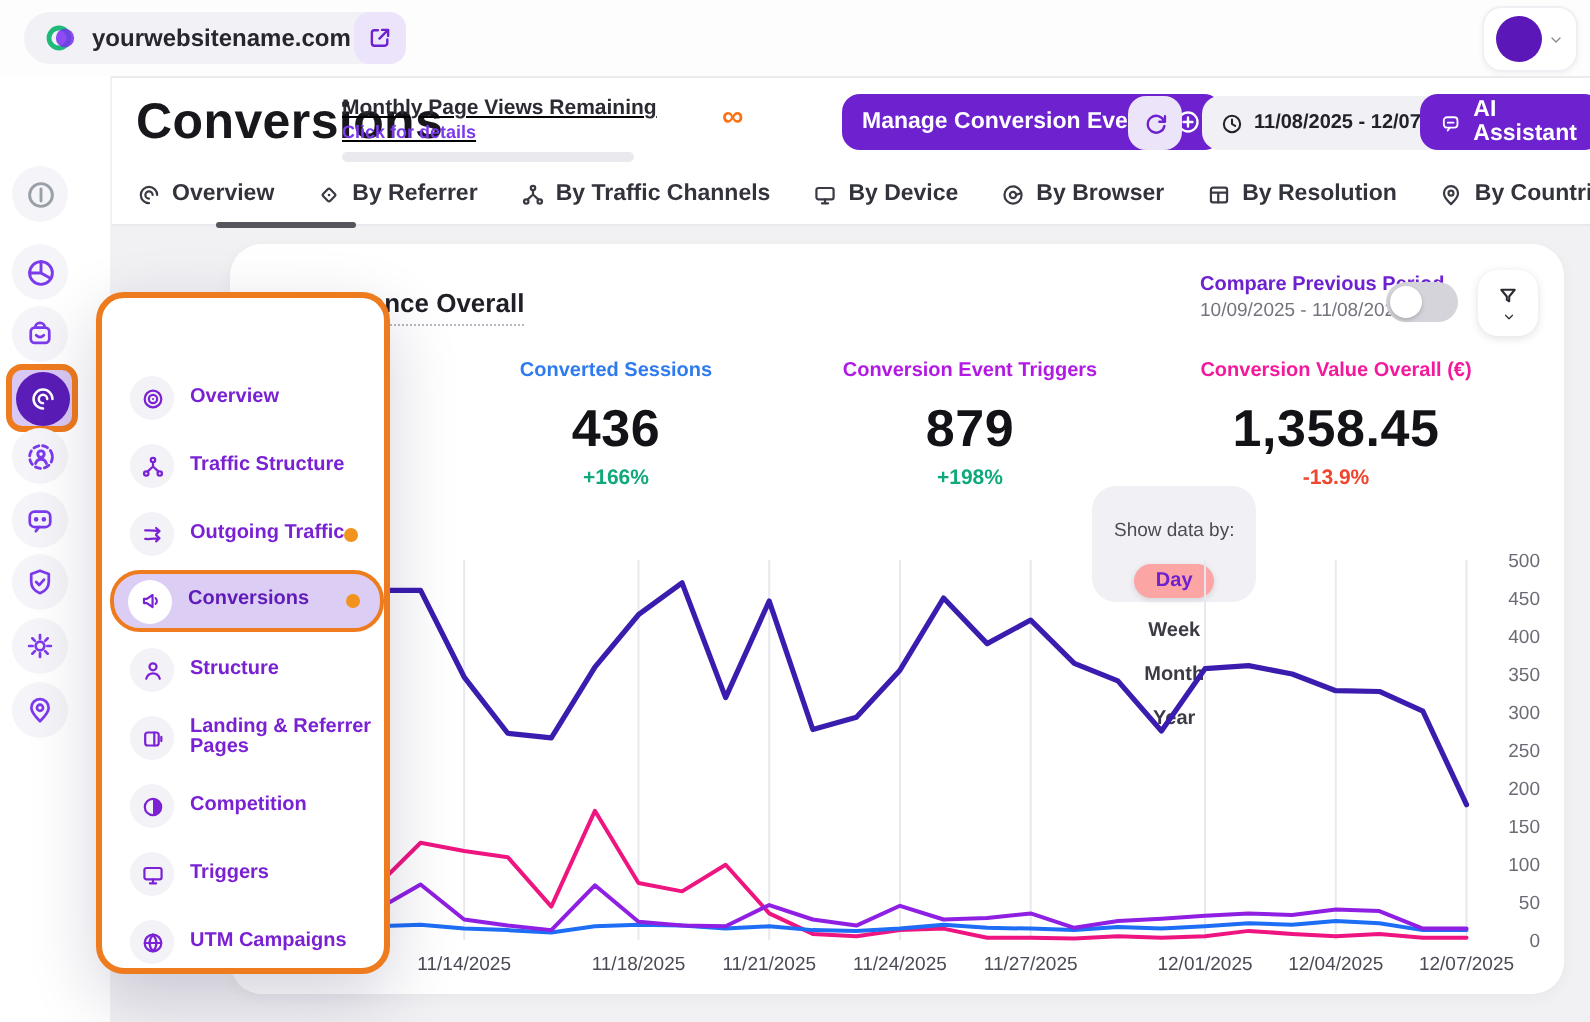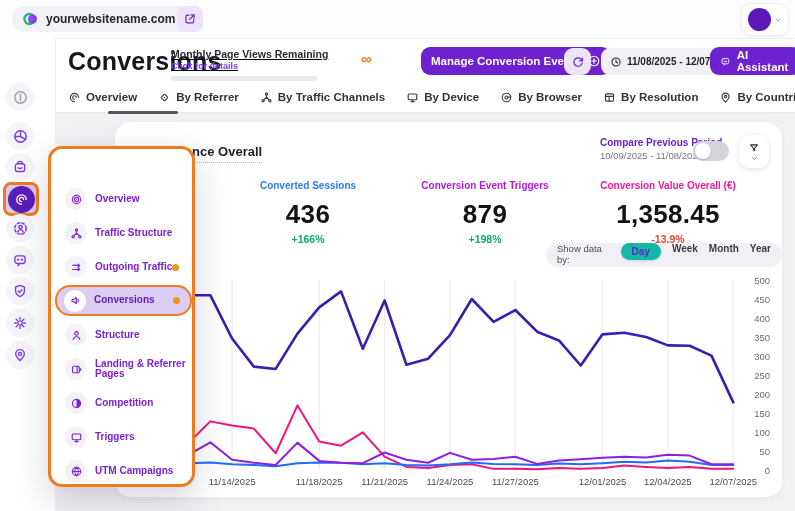--- a/index.html
+++ b/index.html
@@ -68,24 +68,24 @@
   .toggle .knob{position:absolute;left:2px;top:2px;width:16px;height:16px;border-radius:50%;background:#fff;
                 box-shadow:0 1px 2px rgba(0,0,0,.2);}
   .filter-btn{position:absolute;left:624px;top:13px;width:30px;height:33px;background:#fff;border-radius:10px;
               box-shadow:0 1px 5px rgba(0,0,0,.13);display:flex;flex-direction:column;align-items:center;
               justify-content:center;gap:1px;color:#2a2a33;cursor:pointer;}
   .metric{position:absolute;width:200px;text-align:center;top:58px;}
   .metric .ml{font-size:10px;font-weight:700;}
   .metric .mv{font-size:26px;font-weight:800;color:#121217;margin-top:8px;letter-spacing:.3px;}
   .metric .md{font-size:10.5px;font-weight:700;margin-top:3px;}
   .showbar{position:absolute;left:431px;top:121px;height:24px;background:#f1f1f5;border-radius:12px;
-           display:flex;align-items:flex-start;gap:11px;padding:0 11px;}
+           display:flex;align-items:center;gap:11px;padding:17px 11px;flex-direction:column;}
   .showbar .sl{font-size:9.5px;color:#4b4b55;}
   .showbar .opt{font-size:10px;font-weight:600;color:#3b3b45;cursor:pointer;}
-  .showbar .opt.sel{background:#14b8a6;color:#6d21cf;font-weight:700;padding:3px 11px;border-radius:9px;
+  .showbar .opt.sel{background:#fca5a5;color:#6d21cf;font-weight:700;padding:3px 11px;border-radius:9px;
                     box-shadow:0 1px 3px rgba(0,0,0,.12);}
   #chart-svg{position:absolute;left:15px;top:148px;}
 
   
   .popup{position:absolute;left:48px;top:146px;width:147px;height:341px;box-sizing:border-box;background:#fff;
          border:3px solid #ee7b1e;border-radius:14px;box-shadow:0 12px 34px rgba(20,10,60,.18);z-index:10;}
   .popup-title{position:absolute;left:6px;right:6px;top:9px;height:21px;background:#f1f0f4;border-radius:8px;
                display:flex;align-items:center;justify-content:center;font-size:10px;font-weight:700;color:#6d21cf;}
   .pi{position:absolute;left:7px;width:131px;height:28px;display:flex;align-items:center;gap:8px;
       padding-left:7px;box-sizing:border-box;border-radius:15px;cursor:pointer;}

